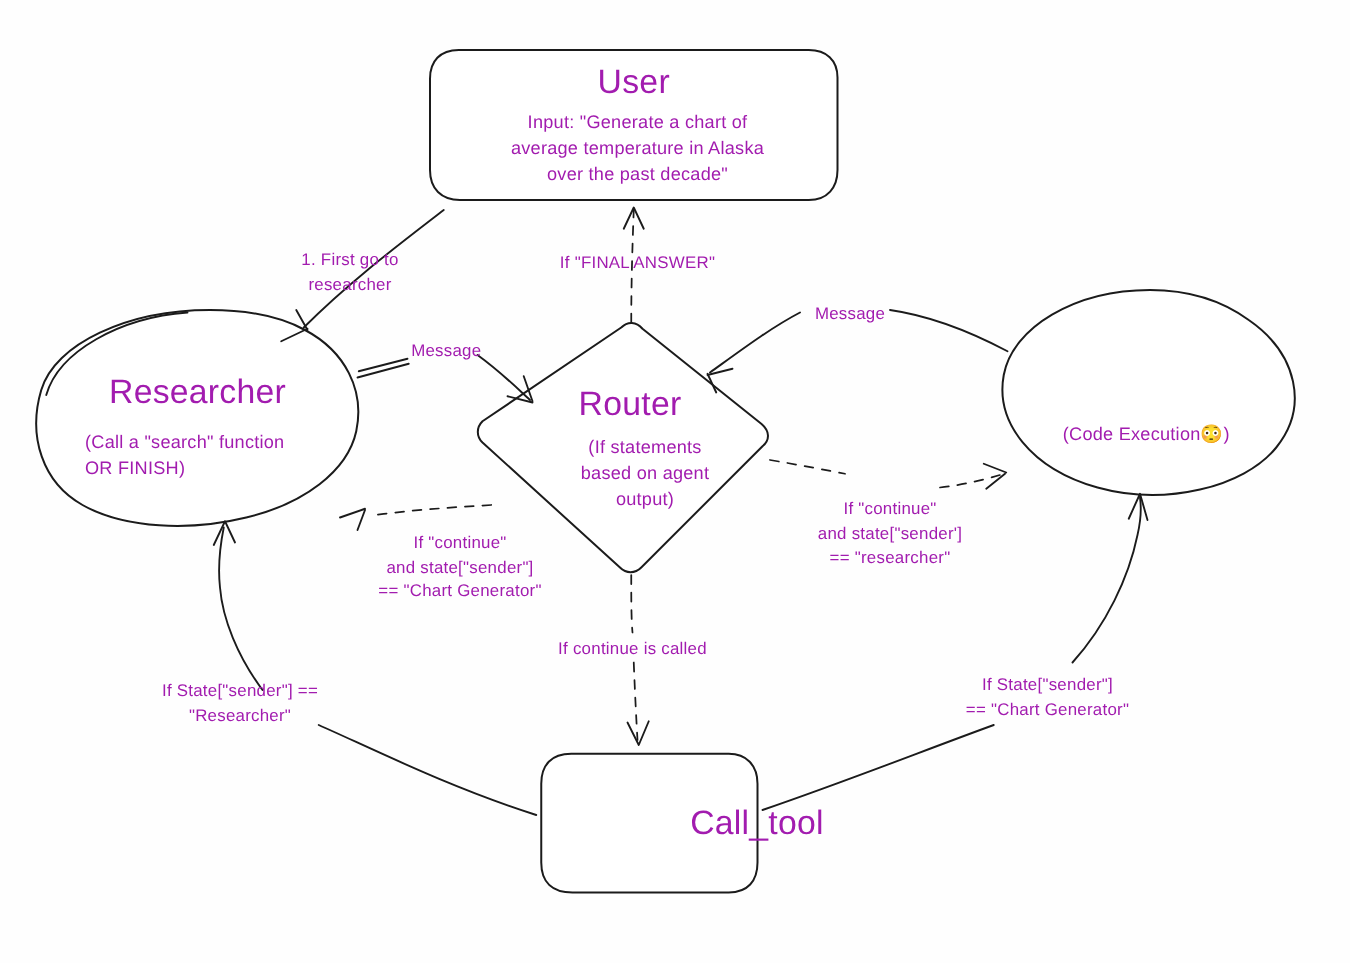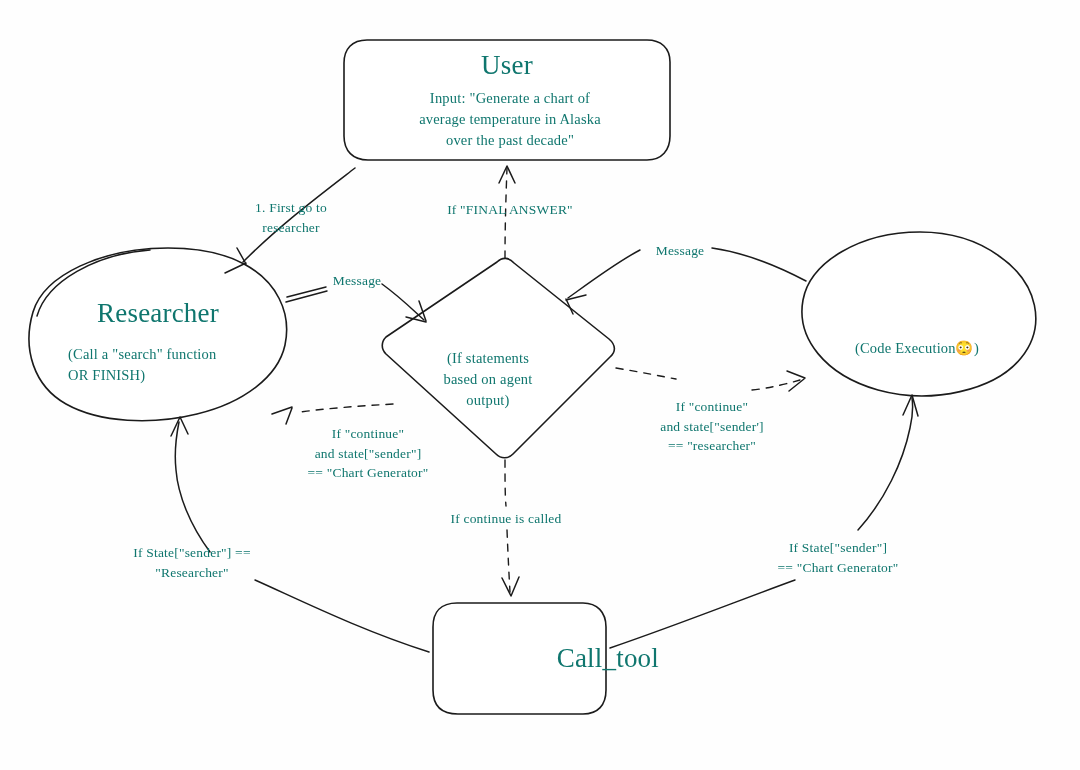--- a/index.html
+++ b/index.html
@@ -50,22 +50,22 @@
     fill: none;
     stroke: #1b1b1b;
     stroke-width: 1.5;
     stroke-linecap: round;
     stroke-linejoin: round;
   }
 
   
   .txt {
     position: absolute;
-    color: #0f766e;
-    font-family: Liberation Serif, serif;
+    color: #a21caf;
+    font-family: Liberation Sans, sans-serif;
     white-space: pre;
     line-height: 1.28;
     letter-spacing: 0.2px;
   }
   .node-title {
     font-size: 27px;
     text-align: center;
     font-weight: 400;
   }
   .node-sub {
@@ -203,29 +203,30 @@
 
   <div class="txt node-title center-x" style="left:507px; top:48px; width:300px;">User</div>
   <div class="txt node-sub center-x" style="left:510px; top:88px; width:300px;">Input: "Generate a chart of
 average temperature in Alaska
 over the past decade"</div>
 
   <div class="txt node-title center-x" style="left:158px; top:296px; width:300px;">Researcher</div>
   <div class="txt node-sub" style="left:68px; top:344px; width:220px; text-align:left;">(Call a "search" function
 OR FINISH)</div>
 
-  <div class="txt node-sub center-x" style="left:488px; top:348px; width:240px;">(If statements
+  <div class="txt node-title center-x" style="left:504px; top:306px; width:260px;">Router</div>
+  <div class="txt node-sub center-x" style="left:516px; top:348px; width:240px;">(If statements
 based on agent
 output)</div>
 
   <div class="txt node-sub center-x" style="left:917px; top:338px; width:300px;"><span>(Code Execution</span><span>😳</span><span>)</span></div>
 
   <div class="txt node-title center-x" style="left:519px; top:641px; width:280px;text-align:right;">Call_tool</div>
 
-  <div class="txt edge-label center-x" style="left:291px; top:198px; width:230px;">1. First go to
+  <div class="txt edge-label center-x" style="left:280px; top:198px; width:230px;">1. First go to
 researcher</div>
 
   <div class="txt edge-label center-x" style="left:510px; top:200px; width:260px;">If "FINAL ANSWER"</div>
 
   <div class="txt edge-label center-x" style="left:357px; top:271px; width:160px;">Message</div>
 
   <div class="txt edge-label center-x" style="left:680px; top:241px; width:160px;">Message</div>
 
   <div class="txt edge-label center-x" style="left:368px; top:424px; width:240px;">If "continue"
 and state["sender"]

